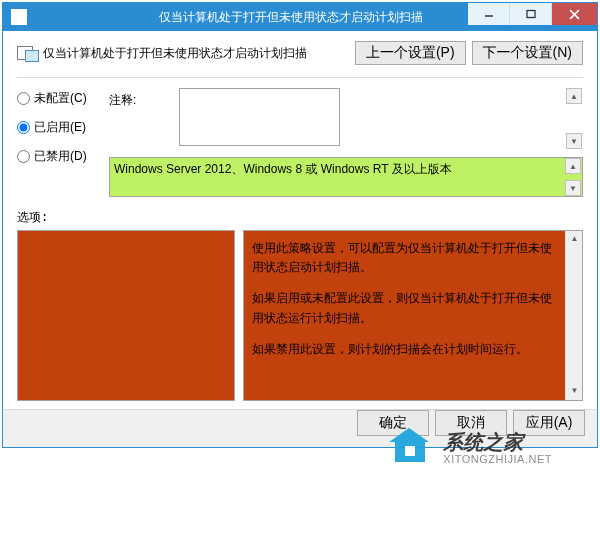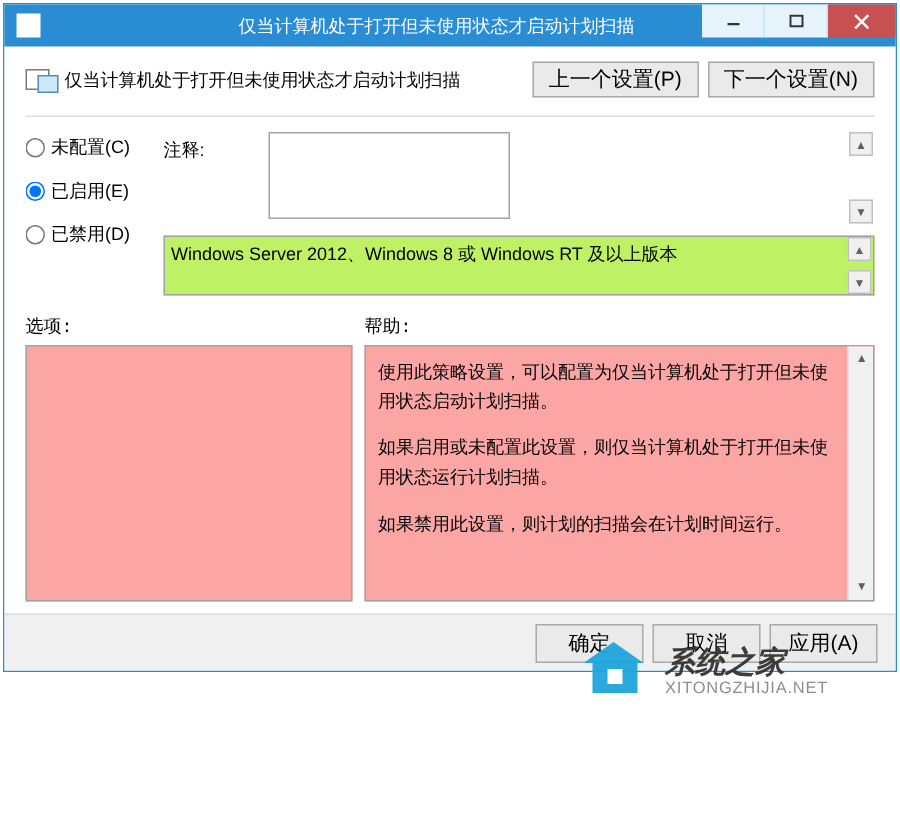--- a/index.html
+++ b/index.html
@@ -171,21 +171,21 @@
 
 .panels {
   display:flex;
   gap:8px;
   flex:1;
   margin-top:4px;
   min-height:0;
 }
 .panel-box {
   border:1px solid #a3a3a3;
-  background:#fca5a5;
+  background:#c2410c;
   position:relative;
 }
 .panel-left { width:218px; }
 .panel-right { flex:1; padding:8px 22px 8px 8px; font-size:12px; line-height:1.6; }
 .panel-right p { margin-bottom:12px; }
 .panel-right .scroll-track {
   position:absolute;
   right:0; top:0; bottom:0;
   width:17px;
   background:#f0f0f0;
@@ -231,21 +231,21 @@
 }
 .wm-text { display:flex; flex-direction:column; line-height:1; }
 .wm-text-big { font-size:20px; font-weight:bold; color:#333; font-style:italic; }
 .wm-text-small { font-size:11px; color:#888; letter-spacing:0.5px; margin-top:2px; }
 
 .footer {
   height:38px;
   border-top:1px solid #dcdcdc;
   background:#f0f0f0;
   display:flex;
-  align-items:center;
+  align-items:flex-start;
   justify-content:flex-end;
   gap:6px;
   padding:0 12px;
 }
 .footer .btn { min-width:72px; padding:3px 10px; }
 </style>
 </head>
 <body>
 
 <div class="window">
@@ -315,21 +315,20 @@
             <span>Windows Server 2012、Windows 8 或 Windows RT 及以上版本</span>
             <div class="scroll-hint-up">▲</div>
             <div class="scroll-hint-down">▼</div>
           </div>
         </div>
       </div>
     </div>
 
     <div class="panels-labels">
       <span class="panel-label left">选项:</span>
-      <span class="panel-label right">帮助:</span>
     </div>
 
     <div class="panels">
       <div class="panel-box panel-left"></div>
       <div class="panel-box panel-right">
         <p>使用此策略设置，可以配置为仅当计算机处于打开但未使用状态启动计划扫描。</p>
         <p>如果启用或未配置此设置，则仅当计算机处于打开但未使用状态运行计划扫描。</p>
         <p>如果禁用此设置，则计划的扫描会在计划时间运行。</p>
         <div class="scroll-track">
           <div class="arrow top">▲</div>

